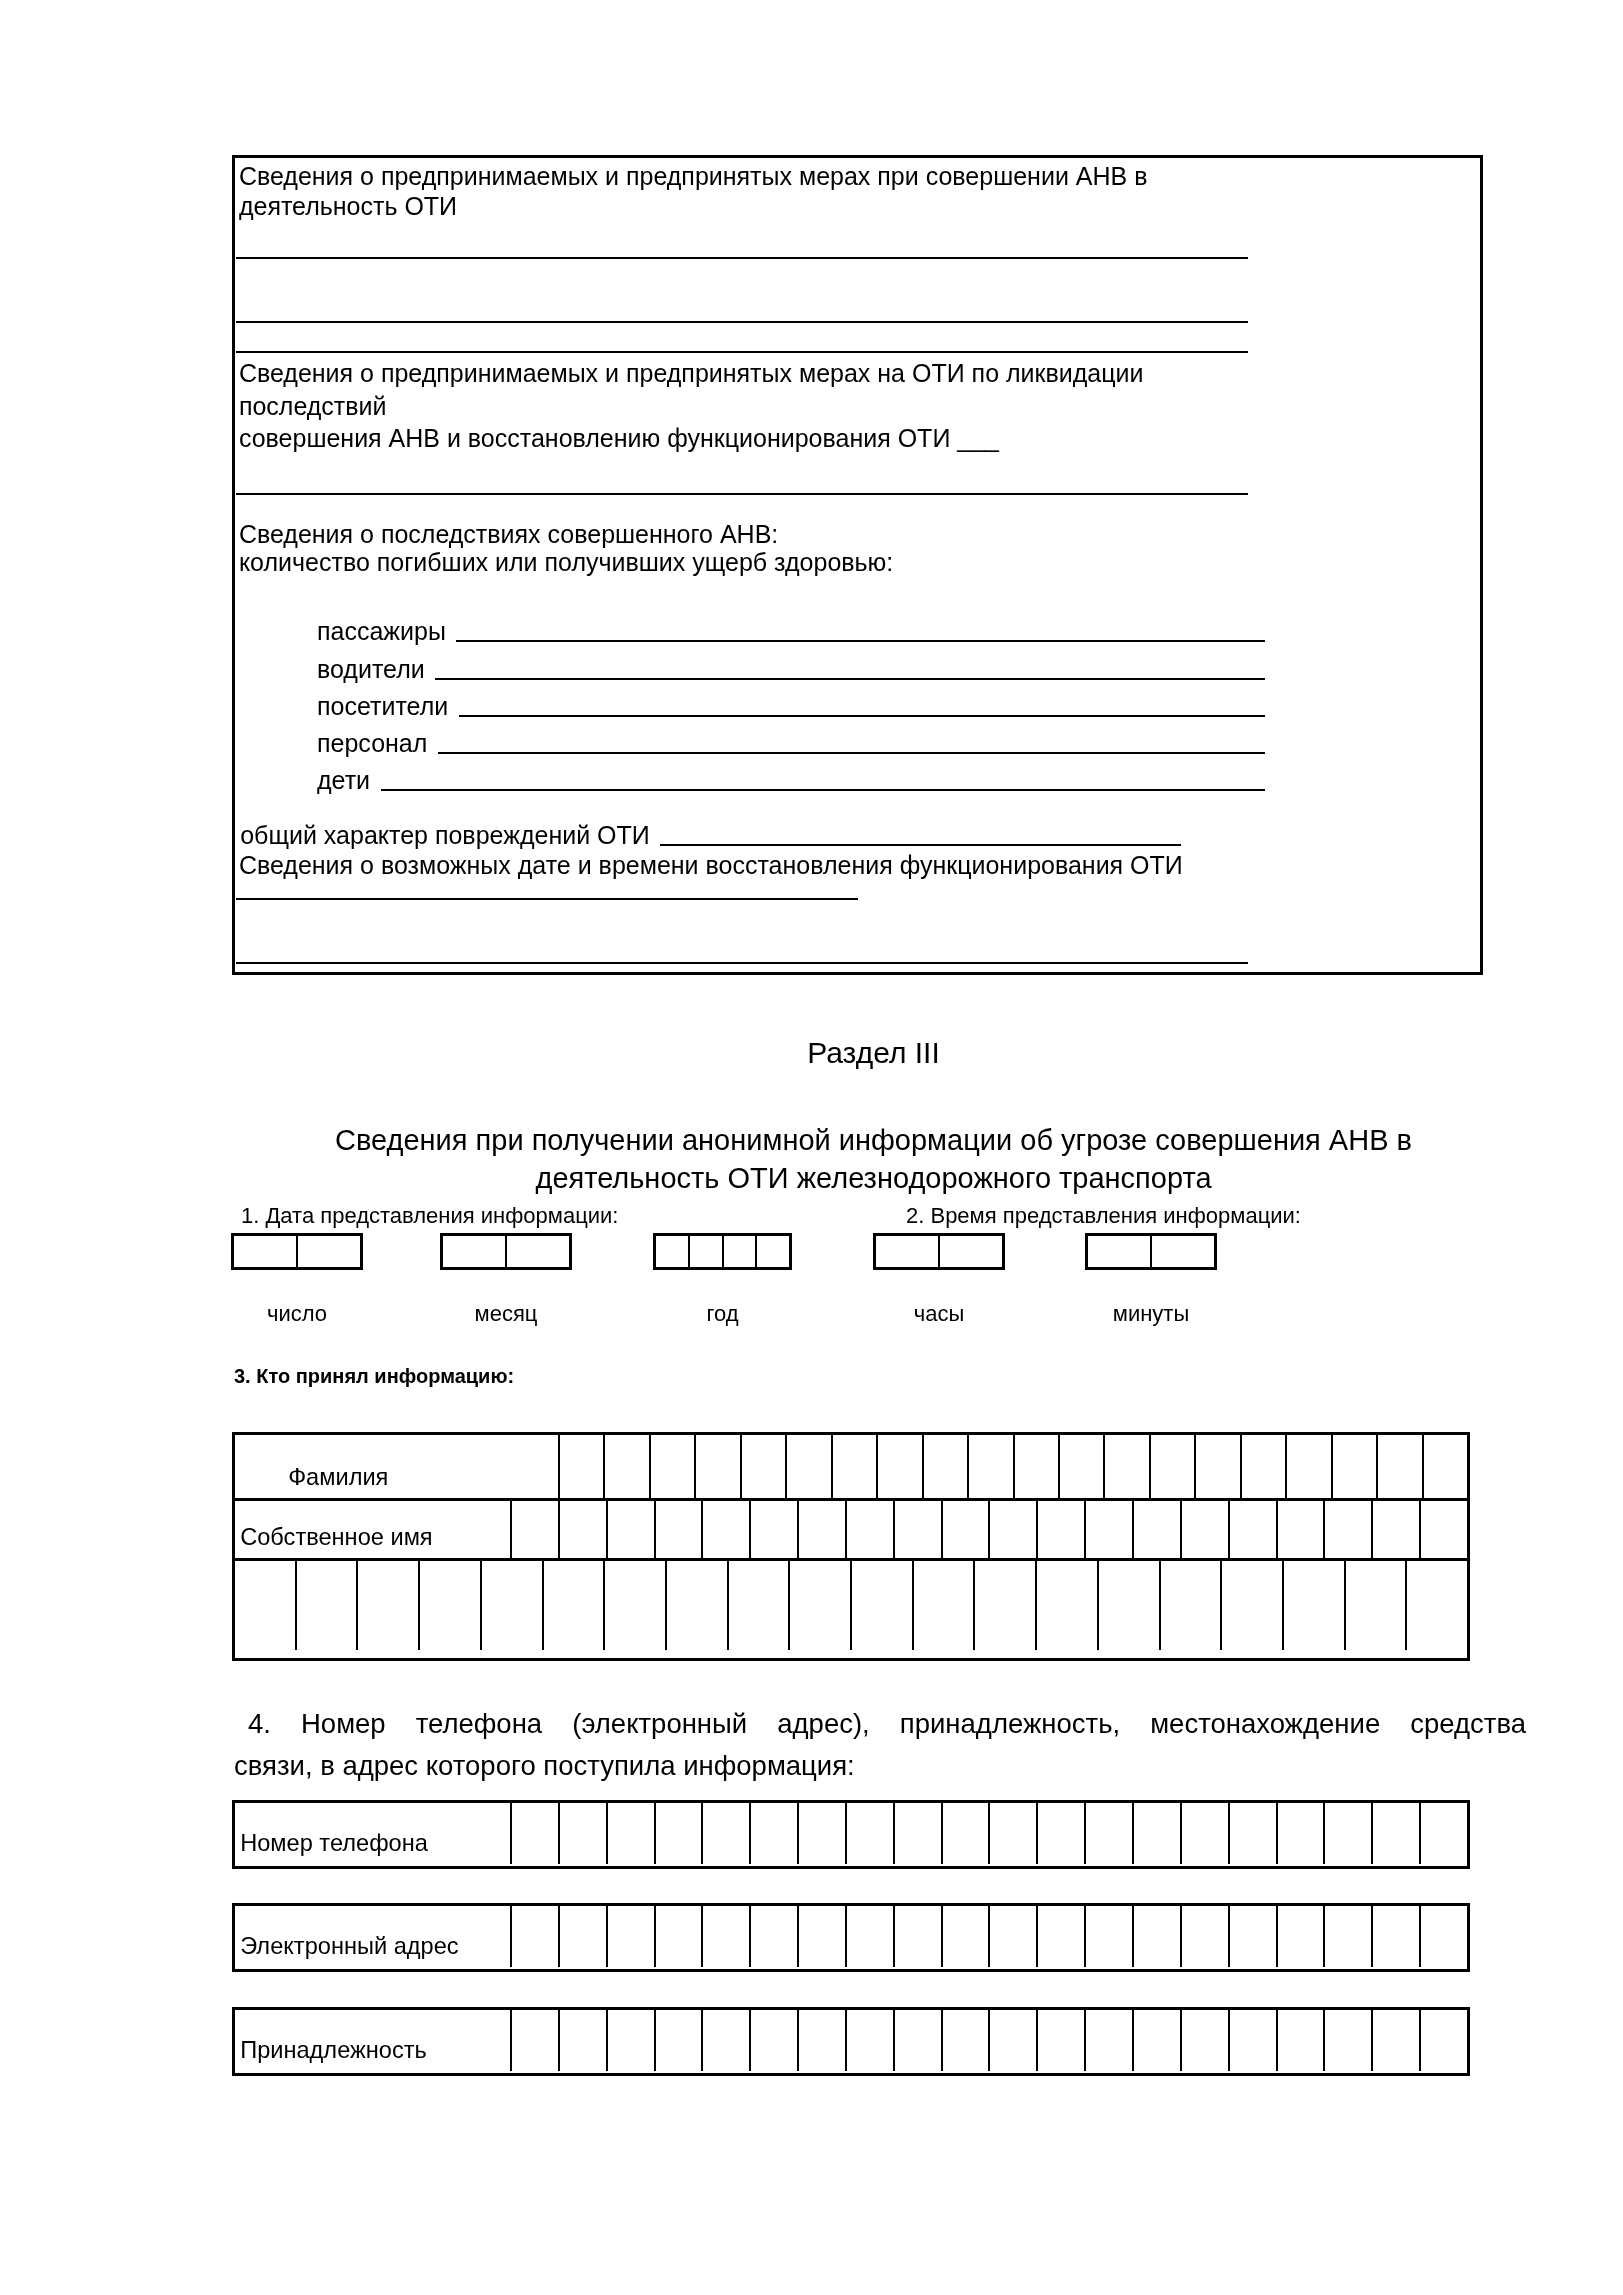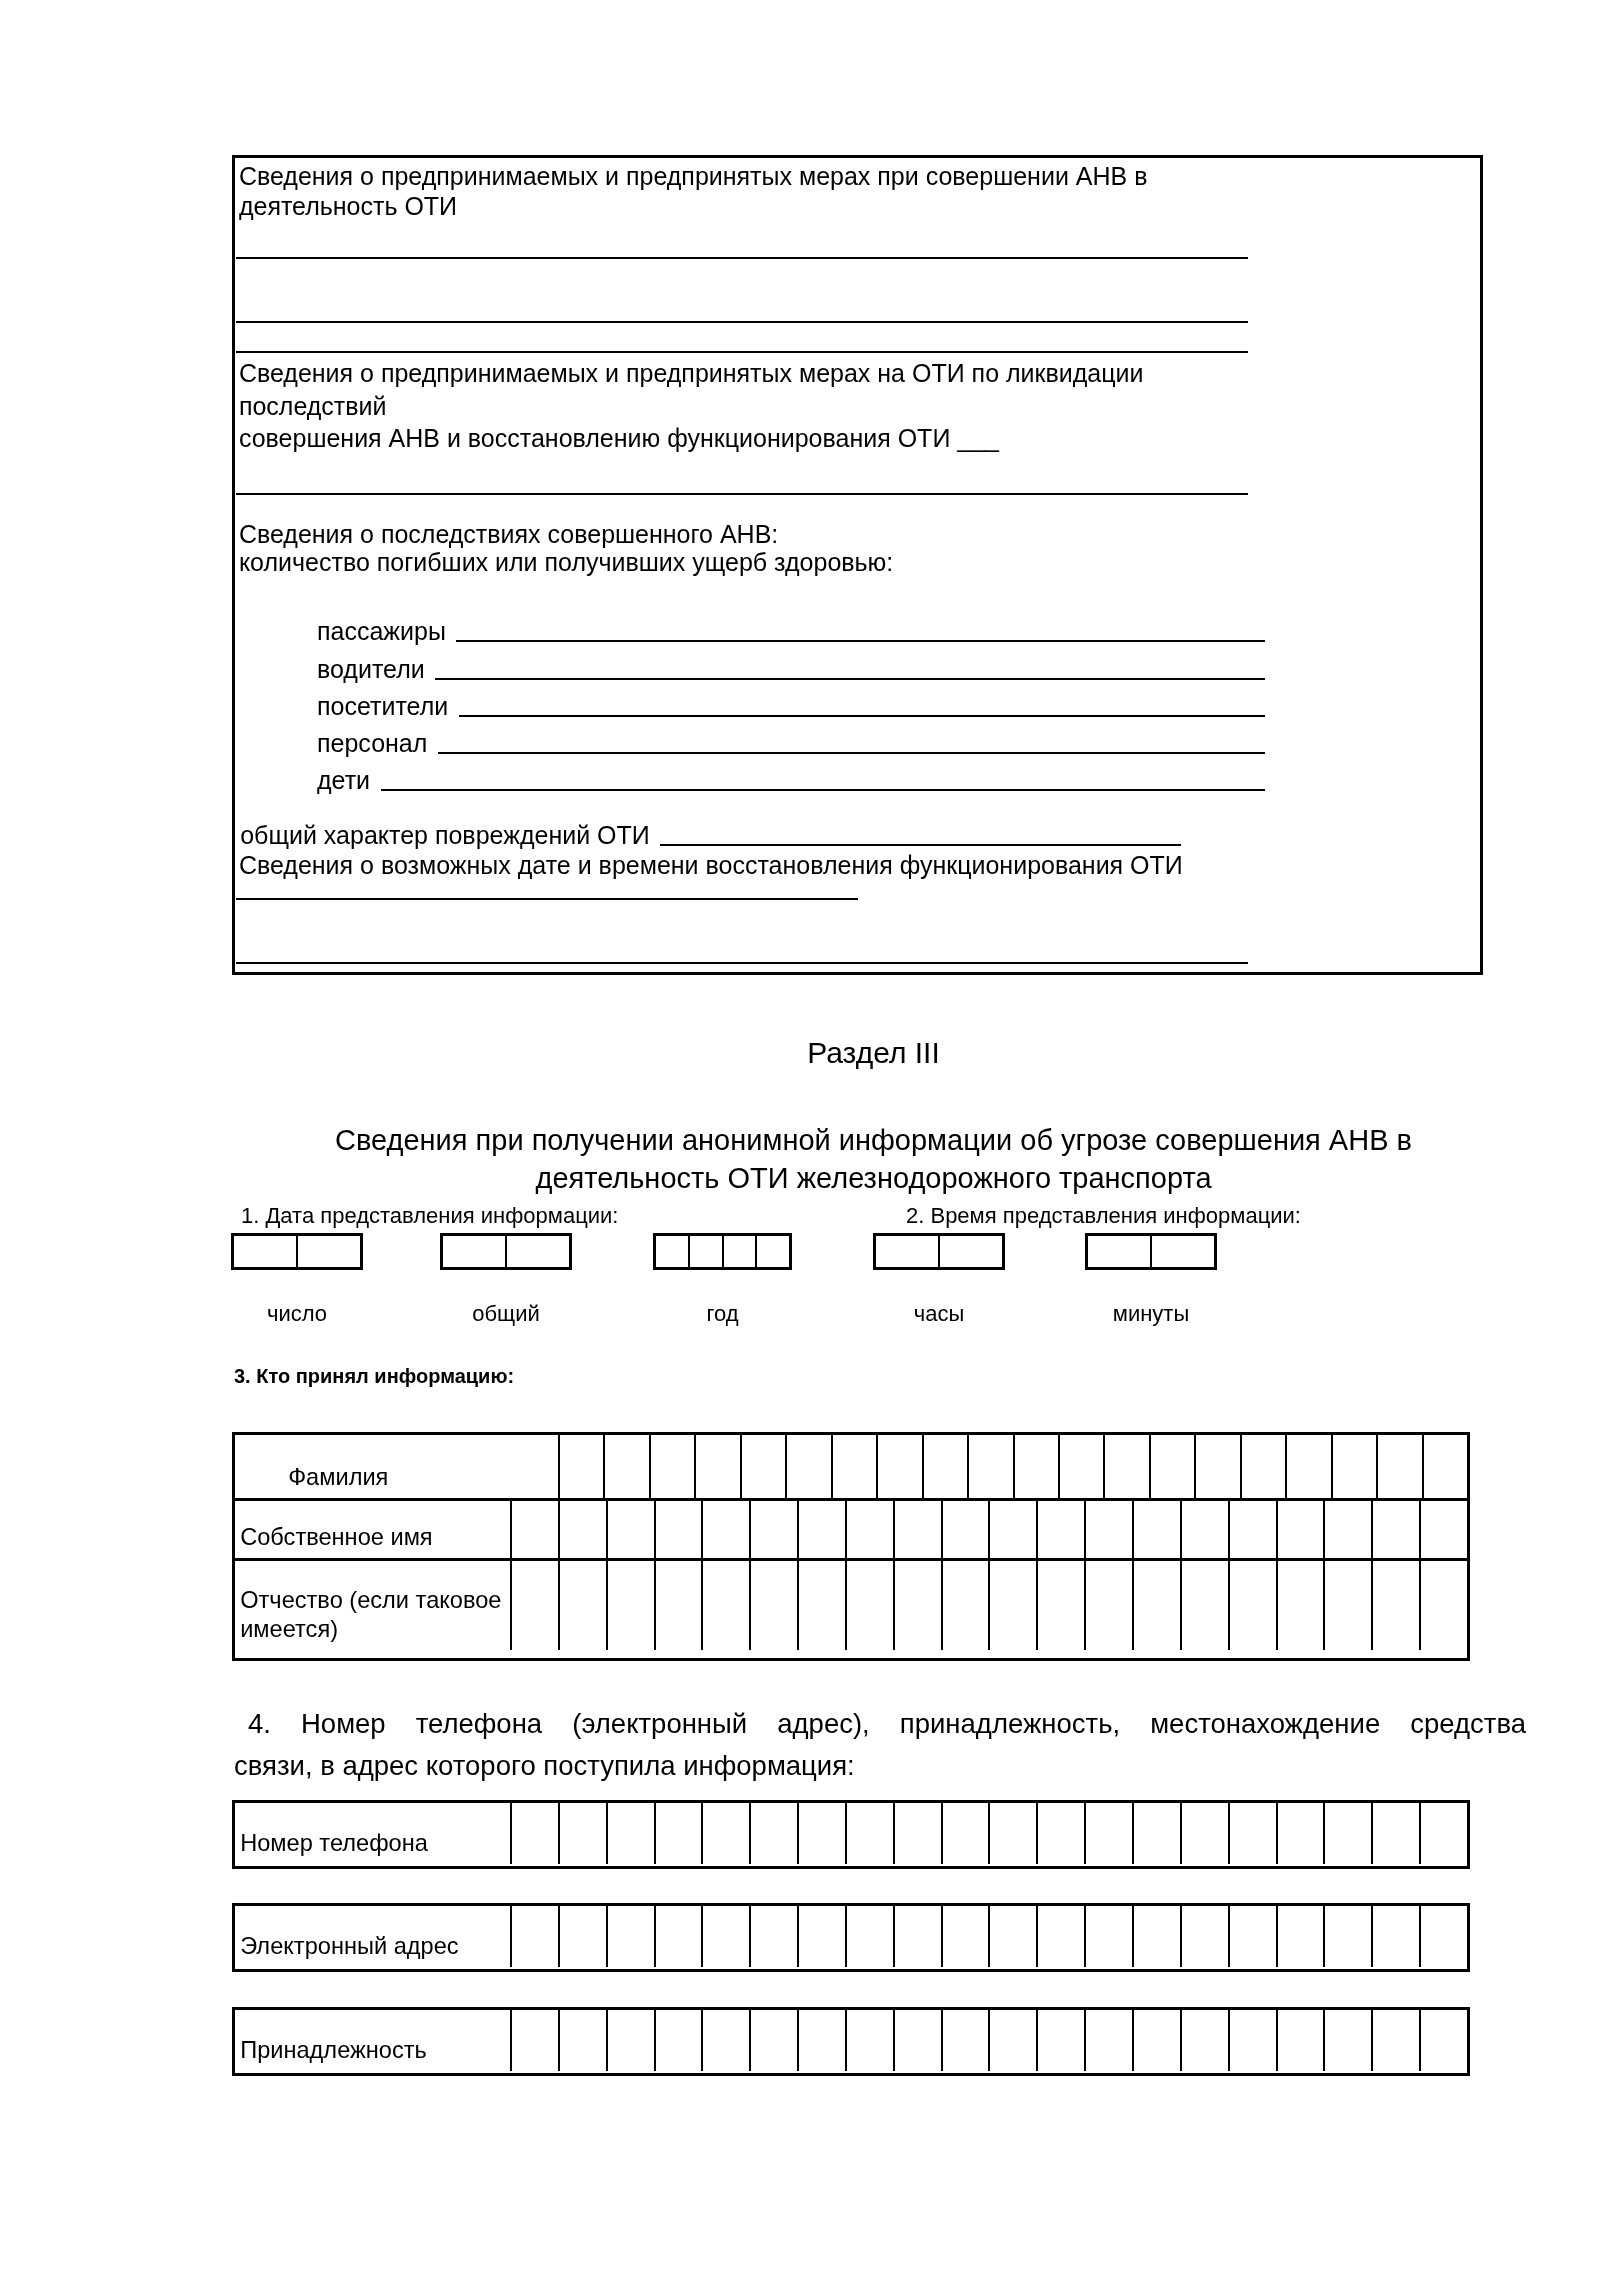--- a/index.html
+++ b/index.html
@@ -128,21 +128,21 @@
   <div class="dgroup" style="left:873px;width:132px;">
       <div class="cell"></div>
       <div class="cell"></div>
     </div>
   <div class="dgroup" style="left:1085px;width:132px;">
       <div class="cell"></div>
       <div class="cell"></div>
     </div>
 
   <div class="dlabel" style="left:231px;width:132px;">число</div>
-  <div class="dlabel" style="left:440px;width:132px;">общий</div>
+  <div class="dlabel" style="left:440px;width:132px;">месяц</div>
   <div class="dlabel" style="left:653px;width:139px;">год</div>
   <div class="dlabel" style="left:873px;width:132px;">часы</div>
   <div class="dlabel" style="left:1085px;width:132px;">минуты</div>
 
   <div class="abs q-big" style="left:234px;top:1359px;">3. Кто принял информацию:</div>
 
   <div class="ctable" style="top:1432px;height:229px;">
     <div class="crow" style="height:63px;padding-left:48px;">
       <div class="clabel">Фамилия</div>
       <div class="ccells">
@@ -187,21 +187,20 @@
           <div class="cell"></div>
           <div class="cell"></div>
           <div class="cell"></div>
           <div class="cell"></div>
           <div class="cell"></div>
           <div class="cell"></div>
           <div class="cell"></div>
         </div>
     </div>
     <div class="crow" style="height:92px;">
-      <div class="clabel" style="white-space:normal;">Отчество (если таковое имеется)</div>
       <div class="ccells">
           <div class="cell"></div>
           <div class="cell"></div>
           <div class="cell"></div>
           <div class="cell"></div>
           <div class="cell"></div>
           <div class="cell"></div>
           <div class="cell"></div>
           <div class="cell"></div>
           <div class="cell"></div>

